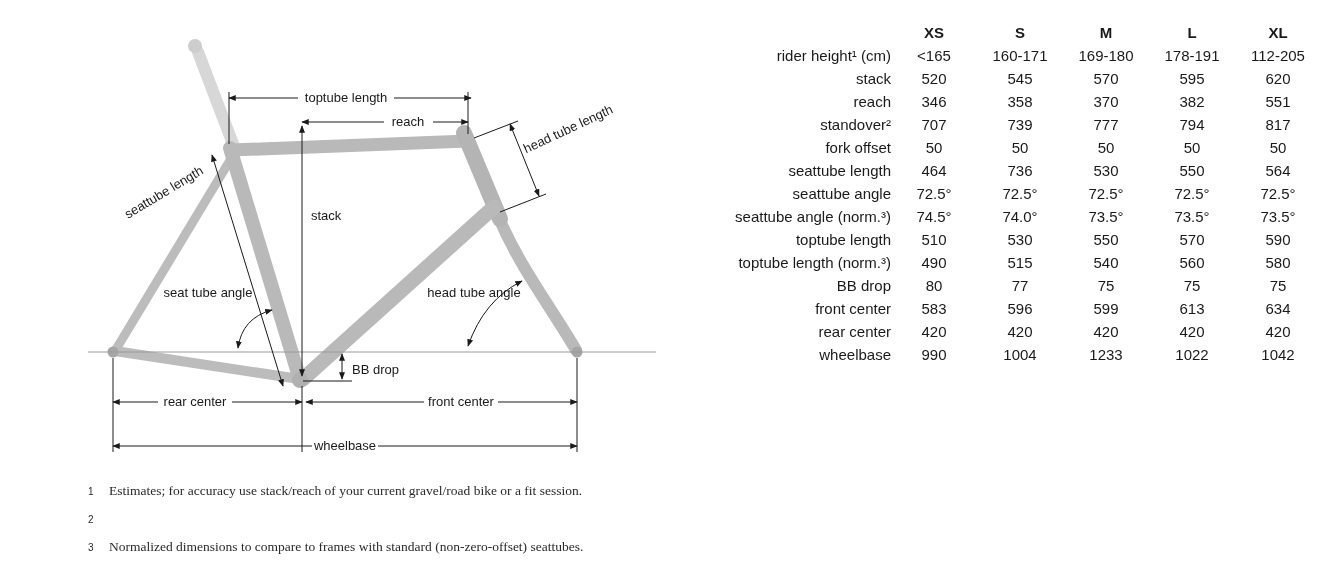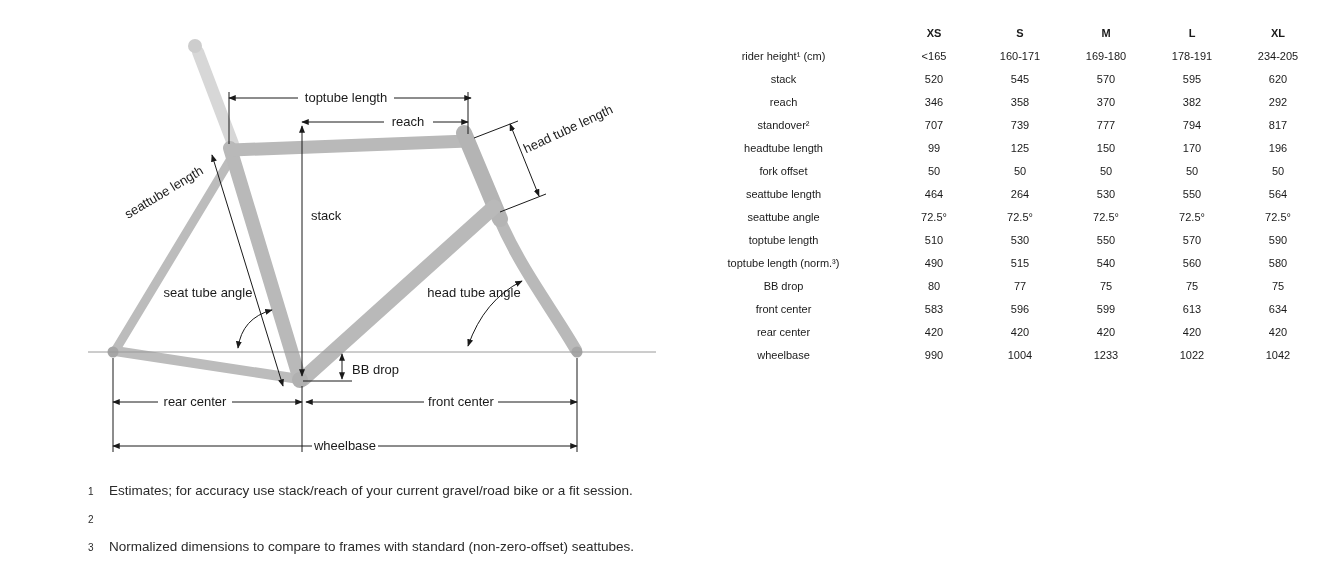--- a/index.html
+++ b/index.html
@@ -9,33 +9,33 @@
     font-family:"Liberation Sans", sans-serif; color:#1a1a1a;
   }
   .diagram-svg { position:absolute; left:0; top:0; }
   .diagram-svg text {
     font-family:"Liberation Sans", sans-serif;
     font-size:13px; fill:#1a1a1a;
   }
   .geo-table {
     position:absolute; left:676px; top:22px;
     border-collapse:collapse; table-layout:fixed; width:645px;
-    font-size:11px; color:#1a1a1a;
+    font-size:15px; color:#1a1a1a;
   }
   .geo-table th, .geo-table td { padding:3px 0 4px; line-height:16px; font-weight:normal; }
   .geo-table th { font-weight:bold; }
-  .geo-table .rowlabel { width:215px; text-align:center; }
+  .geo-table .rowlabel { width:215px; text-align:right; }
   .geo-table .val { width:86px; text-align:center; }
   .footnotes {
     position:absolute; left:88px; top:482px;
     font-size:13.5px; color:#2a2a2a;
   }
   .footnote { display:flex; align-items:flex-start; margin-bottom:10px; line-height:17px; }
   .fn-marker { display:inline-block; width:21px; font-size:10px; padding-top:1px; flex:0 0 21px; }
-  .fn-text { display:inline-block; }
+  .fn-text { display:inline-block;font-family:Liberation Serif, serif; }
 </style>
 </head>
 <body>
 
 <svg class="diagram-svg" width="660" height="470" viewBox="0 0 660 470">
   <defs>
     <marker id="arr" viewBox="0 0 10 10" refX="9" refY="5" markerWidth="7.5" markerHeight="7.5" orient="auto-start-reverse">
       <path d="M0,1 L10,5 L0,9 z" fill="#1a1a1a"></path>
     </marker>
   </defs>
@@ -111,77 +111,77 @@
         <th class="val">XL</th>
       </tr>
   </thead>
   <tbody>
       <tr>
         <td class="rowlabel">rider height¹ (cm)</td>
         <td class="val">&lt;165</td>
         <td class="val">160-171</td>
         <td class="val">169-180</td>
         <td class="val">178-191</td>
-        <td class="val">234-205</td>
+        <td class="val">112-205</td>
       </tr>
       <tr>
         <td class="rowlabel">stack</td>
         <td class="val">520</td>
         <td class="val">545</td>
         <td class="val">570</td>
         <td class="val">595</td>
         <td class="val">620</td>
       </tr>
       <tr>
         <td class="rowlabel">reach</td>
         <td class="val">346</td>
         <td class="val">358</td>
         <td class="val">370</td>
         <td class="val">382</td>
-        <td class="val">292</td>
+        <td class="val">551</td>
       </tr>
       <tr>
         <td class="rowlabel">standover²</td>
         <td class="val">707</td>
         <td class="val">739</td>
         <td class="val">777</td>
         <td class="val">794</td>
         <td class="val">817</td>
       </tr>
       <tr>
-        <td class="rowlabel">headtube length</td>
-        <td class="val">99</td>
-        <td class="val">125</td>
-        <td class="val">150</td>
-        <td class="val">170</td>
-        <td class="val">196</td>
-      </tr>
-      <tr>
         <td class="rowlabel">fork offset</td>
         <td class="val">50</td>
         <td class="val">50</td>
         <td class="val">50</td>
         <td class="val">50</td>
         <td class="val">50</td>
       </tr>
       <tr>
         <td class="rowlabel">seattube length</td>
         <td class="val">464</td>
-        <td class="val">264</td>
+        <td class="val">736</td>
         <td class="val">530</td>
         <td class="val">550</td>
         <td class="val">564</td>
       </tr>
       <tr>
         <td class="rowlabel">seattube angle</td>
         <td class="val">72.5°</td>
         <td class="val">72.5°</td>
         <td class="val">72.5°</td>
         <td class="val">72.5°</td>
         <td class="val">72.5°</td>
+      </tr>
+      <tr>
+        <td class="rowlabel">seattube angle (norm.³)</td>
+        <td class="val">74.5°</td>
+        <td class="val">74.0°</td>
+        <td class="val">73.5°</td>
+        <td class="val">73.5°</td>
+        <td class="val">73.5°</td>
       </tr>
       <tr>
         <td class="rowlabel">toptube length</td>
         <td class="val">510</td>
         <td class="val">530</td>
         <td class="val">550</td>
         <td class="val">570</td>
         <td class="val">590</td>
       </tr>
       <tr>

